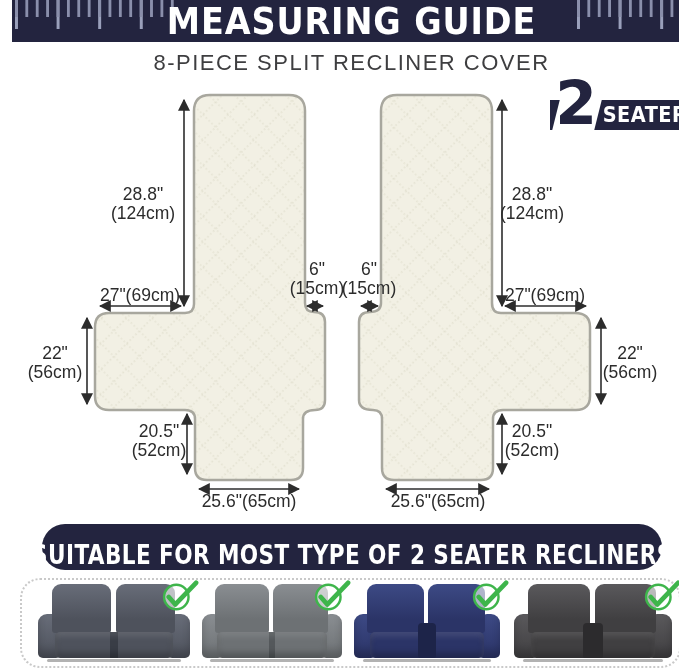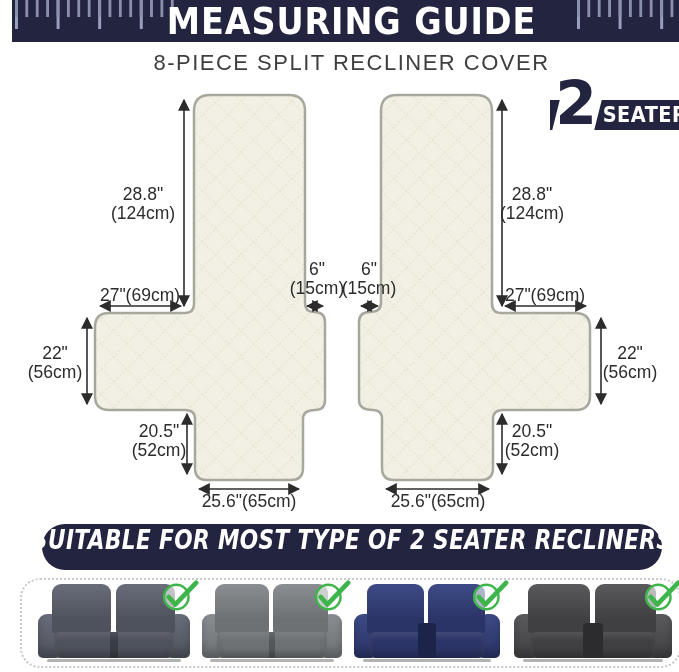--- a/index.html
+++ b/index.html
@@ -32,21 +32,21 @@
   .badge-2{position:absolute;left:0;top:-2px;}
 
   
   .diagram-svg{position:absolute;left:0;top:0;}
   .arr{stroke:#2c2c2c;stroke-width:1.6;marker-start:url(#ah);marker-end:url(#ah);}
   .m{position:absolute;transform:translateX(-50%);text-align:center;color:#2c2c2c;
      font-size:17.5px;line-height:19px;white-space:nowrap;}
 
   
   .banner{position:absolute;left:30px;top:524px;width:620px;height:46px;border-radius:23px;
-          background:var(--navy,#23243f);display:flex;align-items:flex-start;justify-content:center;font-style:italic;}
+          background:var(--navy,#23243f);display:flex;align-items:flex-end;justify-content:center;}
   .banner-text{color:#fff;font-family:"DejaVu Sans",sans-serif;font-weight:bold;font-size:27px;
                transform:scaleX(.8);letter-spacing:.5px;white-space:nowrap;}
 
   
   .photo-box{position:absolute;left:8px;top:578px;width:661px;height:90px;border:2px dotted #c9c9c9;
              border-radius:20px;box-sizing:border-box;background:#fff;}
   .sofa{position:absolute;bottom:6px;}
   .sofa::after{content:"";position:absolute;left:6%;right:6%;bottom:-2px;height:3px;background:rgba(0,0,0,.3);border-radius:2px;}
   .s-bl,.s-br{position:absolute;top:0;width:39%;height:64%;border-radius:9px 9px 3px 3px;
               background:linear-gradient(180deg,var(--l),var(--b) 72%);}

